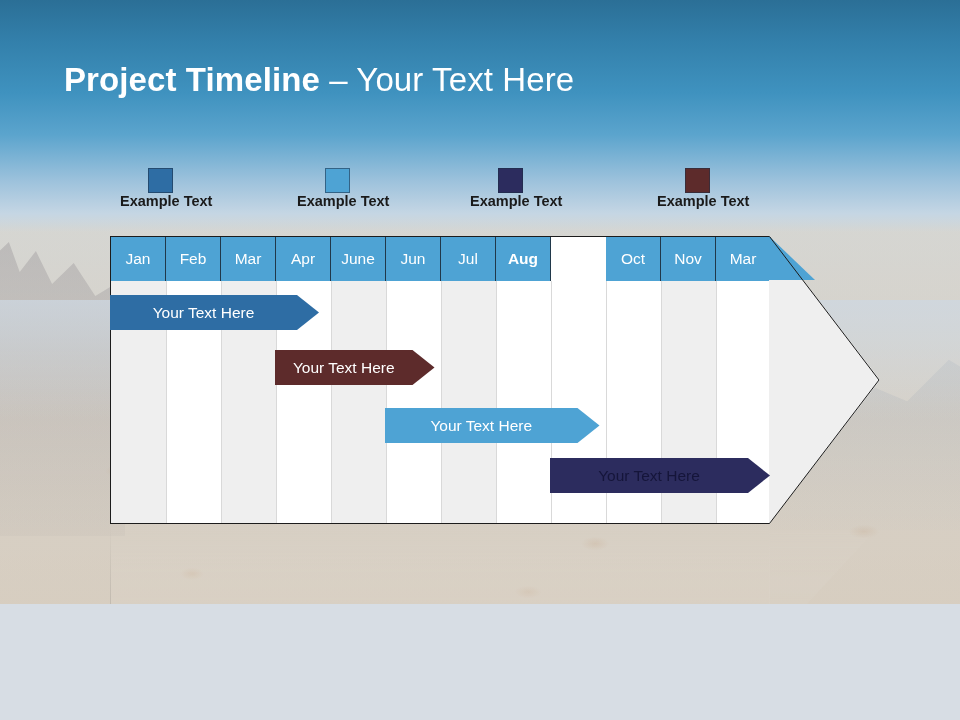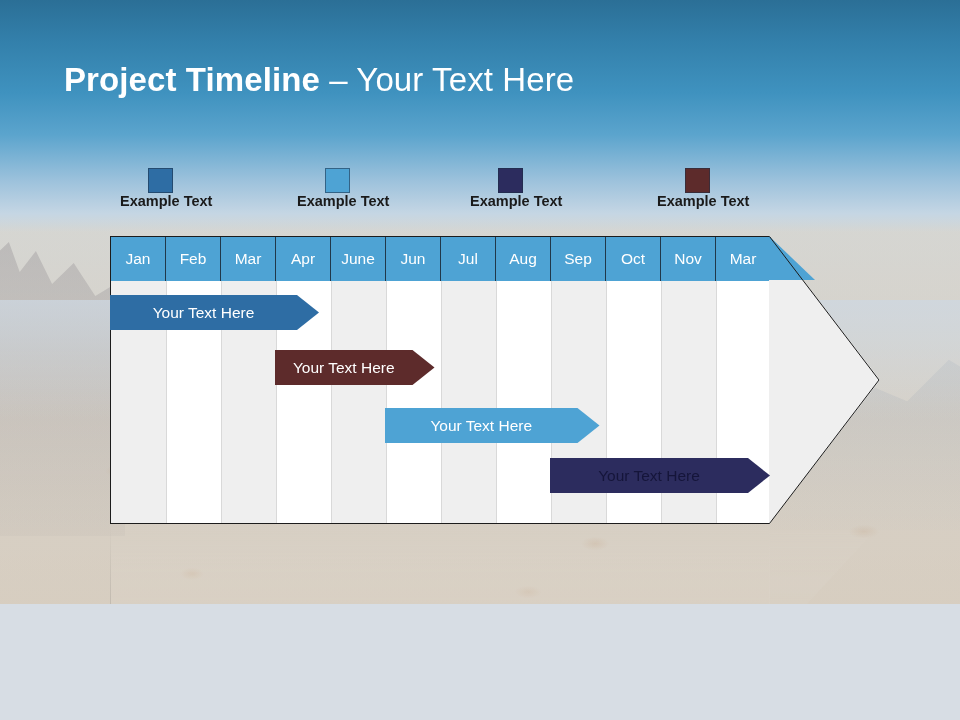--- a/index.html
+++ b/index.html
@@ -324,27 +324,24 @@
         </div>
         <div class="col-divider" style="left: 220px;"></div>
         <div class="col plain" style="left: 275px;">
           <div class="col-head">Jun</div>
         </div>
         <div class="col-divider" style="left: 275px;"></div>
         <div class="col shade" style="left: 330px;">
           <div class="col-head">Jul</div>
         </div>
         <div class="col-divider" style="left: 330px;"></div>
-        <div class="col plain" style="left: 385px;">
+        <div class="col plain" style="left: 385px; font-weight: bold;">
           <div class="col-head">Aug</div>
         </div>
         <div class="col-divider" style="left: 385px;"></div>
-        <div class="col shade" style="left: 440px;">
-          <div class="col-head">Sep</div>
-        </div>
         <div class="col-divider" style="left: 440px;"></div>
         <div class="col plain" style="left: 495px;">
           <div class="col-head">Oct</div>
         </div>
         <div class="col-divider" style="left: 495px;"></div>
         <div class="col shade" style="left: 550px;">
           <div class="col-head">Nov</div>
         </div>
         <div class="col-divider" style="left: 550px;"></div>
         <div class="col plain" style="left: 605px;">

